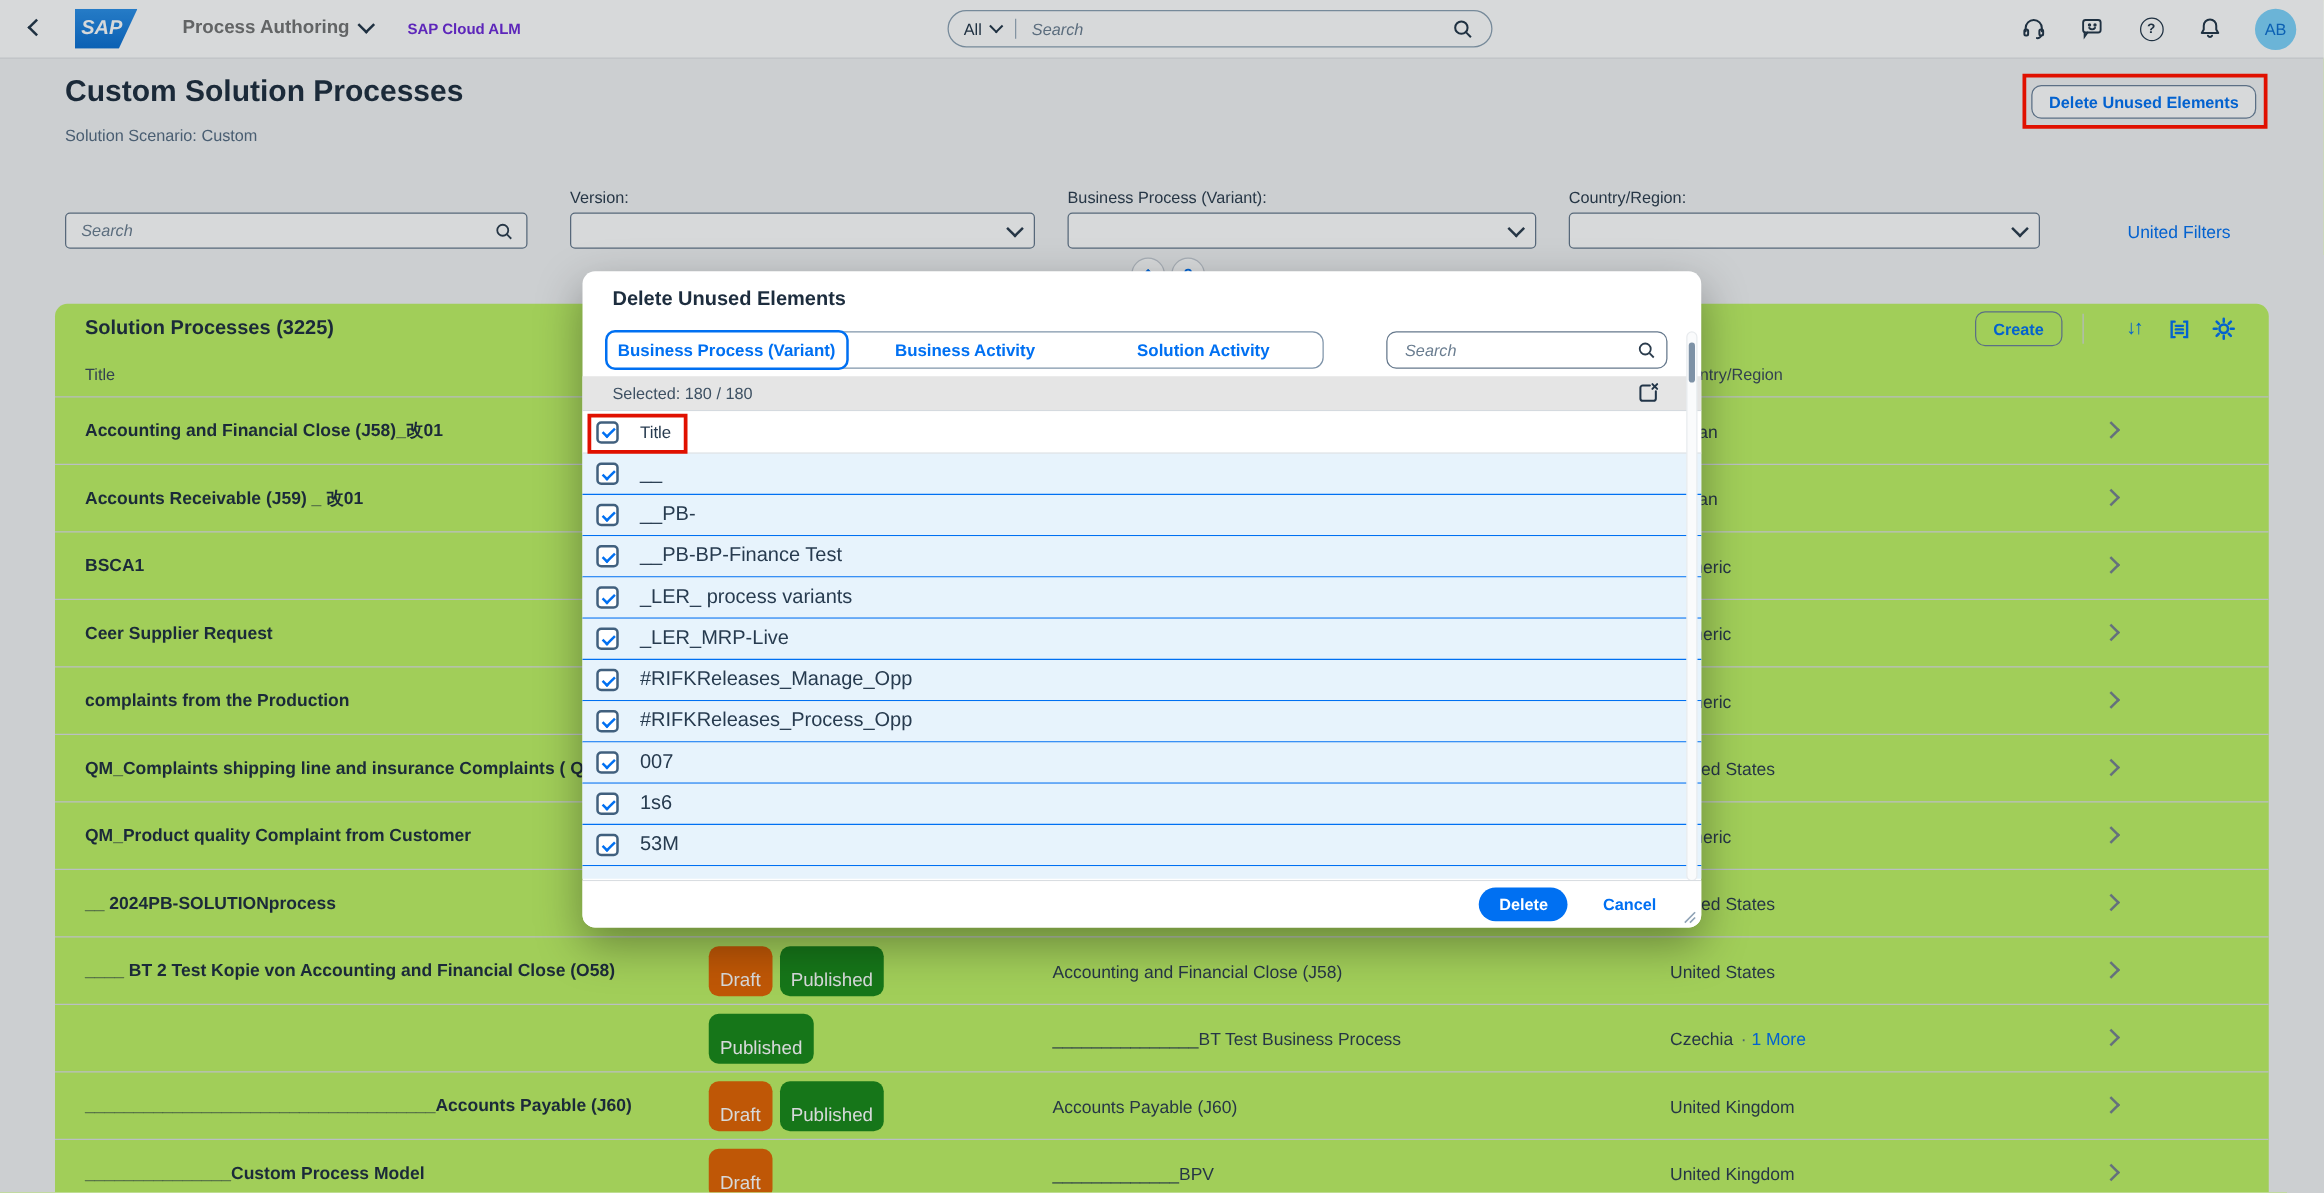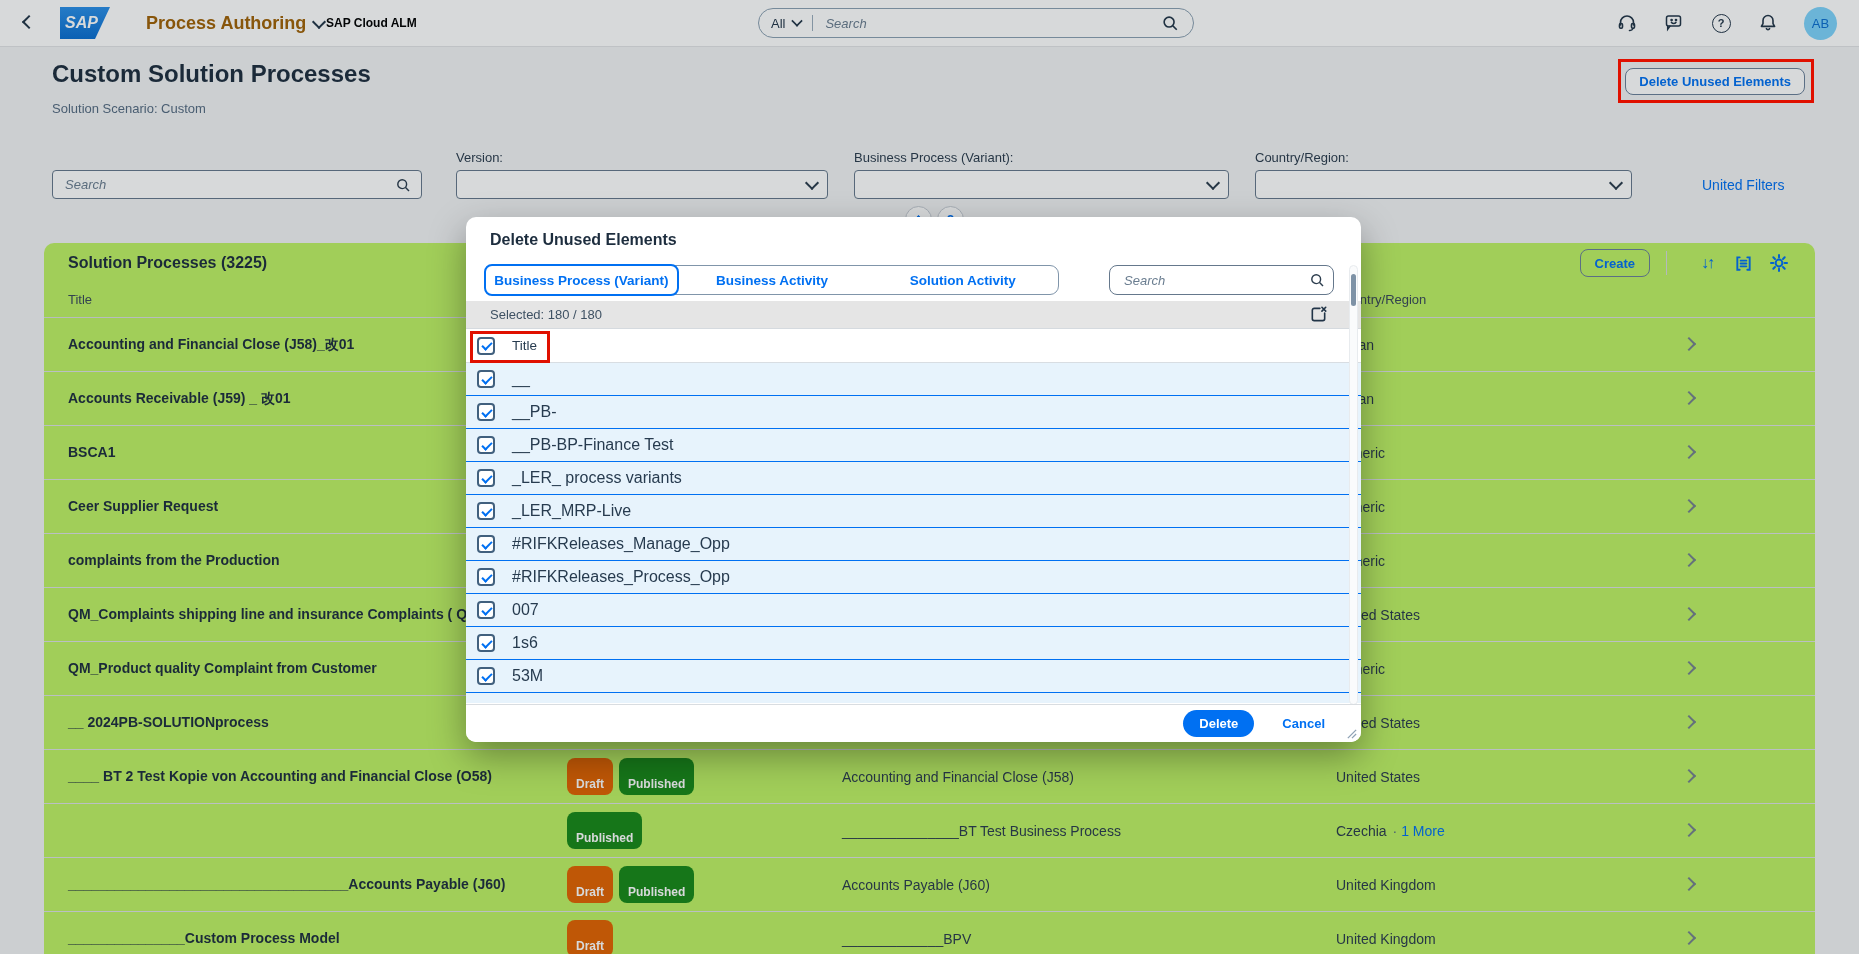--- a/index.html
+++ b/index.html
@@ -7,23 +7,23 @@
     width:1859px;height:954px;position:relative;overflow:hidden;
     background:#f2f3f4;
     font-family:"Liberation Sans","DejaVu Sans",sans-serif;
     color:#1d2d3e;
   }
   
   .shell{position:absolute;top:0;left:0;right:0;height:46px;background:#ffffff;box-shadow:0 1px 0 #e2e4e6;z-index:10;}
   .back-btn{position:absolute;left:20px;top:15px;width:14px;height:14px;cursor:pointer;}
   .back-btn::after{content:"";position:absolute;left:4px;top:2px;width:8px;height:8px;border-left:2px solid #223548;border-bottom:2px solid #223548;transform:rotate(45deg);}
   .sap-logo{position:absolute;left:60px;top:7px;width:50px;height:32px;background:linear-gradient(180deg,#2a8fe8,#0a6ed1);clip-path:polygon(0 0,100% 0,70% 100%,0 100%);display:flex;align-items:center;color:#fff;font-weight:bold;font-style:italic;font-size:16px;padding-left:5px;box-sizing:border-box;}
-  .product{position:absolute;left:146px;top:13px;display:flex;align-items:center;gap:8px;font-weight:bold;font-size:18px;color:#a16207;cursor:pointer;}
+  .product{position:absolute;left:146px;top:13px;display:flex;align-items:center;gap:8px;font-weight:bold;font-size:15px;color:#737373;cursor:pointer;}
   .chev-down{width:8px;height:8px;border-right:2px solid #223548;border-bottom:2px solid #223548;transform:rotate(45deg);margin-top:-4px;}
-  .app-name{position:absolute;left:326px;top:16px;font-weight:bold;font-size:12px;color:#000000;}
+  .app-name{position:absolute;left:326px;top:16px;font-weight:bold;font-size:12px;color:#6d28d9;}
   .shell-search{position:absolute;left:758px;top:8px;width:436px;height:30px;border:1px solid #8ba0b2;border-radius:16px;display:flex;align-items:center;padding:0 12px;box-sizing:border-box;background:#fff;}
   .shell-search .scope{display:flex;align-items:center;gap:7px;font-size:13px;color:#223548;cursor:pointer;}
   .shell-search .scope .chev-down{transform:rotate(45deg) scale(.8);}
   .shell-search .sep{width:1px;height:16px;background:#9aacbc;margin:0 10px;}
   .shell-search input{flex:1;border:none;outline:none;background:transparent;font-size:13px;font-family:inherit;color:#223548;}
   .shell-search input::placeholder{font-style:italic;color:#6a7d90;}
   .shell-icons{position:absolute;right:22px;top:0;height:46px;display:flex;align-items:center;gap:25px;}
   .icon-btn{width:22px;height:22px;display:flex;align-items:center;justify-content:center;color:#223548;cursor:pointer;}
   .help-icon{width:17px;height:17px;border:1.6px solid #223548;border-radius:50%;display:flex;align-items:center;justify-content:center;font-size:11px;font-weight:bold;}
   .help-icon::after{content:"?";}
@@ -51,21 +51,21 @@
   .tool-icon{width:24px;height:24px;display:flex;align-items:center;justify-content:center;color:#0070f2;cursor:pointer;margin-left:12px;}
   .sort-glyph{font-size:16px;font-weight:bold;letter-spacing:-2px;}
   .sort-glyph::after{content:"\2193\2191";}
   .col-header{position:relative;height:34px;border-bottom:1px solid #d9dcdf;}
   .col-header span{position:absolute;top:9px;font-size:13px;color:#3a4a5a;}
   .col-title{left:24px;}
   .col-country{left:1292px;}
   .t-row{position:relative;height:53px;border-bottom:1px solid #dde0e4;cursor:pointer;}
   .cell-title{position:absolute;left:24px;top:0;bottom:0;width:488px;display:flex;align-items:center;font-weight:bold;font-size:14px;color:#1d2d3e;line-height:1.15;}
   .cell-status{position:absolute;left:523px;top:0;bottom:0;display:flex;align-items:center;gap:6px;}
-  .badge{padding:19px 9px 4px;border-radius:8px;color:#fff;font-size:12px;font-weight:bold;}
+  .badge{padding:19px 9px 4px;border-radius:8px;color:#fff;font-size:15px;font-weight:normal;}
   .badge.draft{background:#e26300;}
   .badge.published{background:#188918;}
   .cell-bpv{position:absolute;left:798px;top:0;bottom:0;width:430px;display:flex;align-items:center;font-size:14px;color:#2b3c4d;}
   .cell-country{position:absolute;left:1292px;top:0;bottom:0;display:flex;align-items:center;gap:6px;font-size:14px;color:#2b3c4d;}
   .more-link{color:#0070f2;cursor:pointer;}
   .more-link::before{content:"\00b7\00a0";color:#556b82;}
   .chev-right{position:absolute;left:1640px;top:50%;width:8px;height:8px;border-top:2px solid #75828f;border-right:2px solid #75828f;transform:translateY(-60%) rotate(45deg);}
   
   .overlay{position:absolute;inset:0;background:rgba(18,28,38,0.17);z-index:40;}
   

